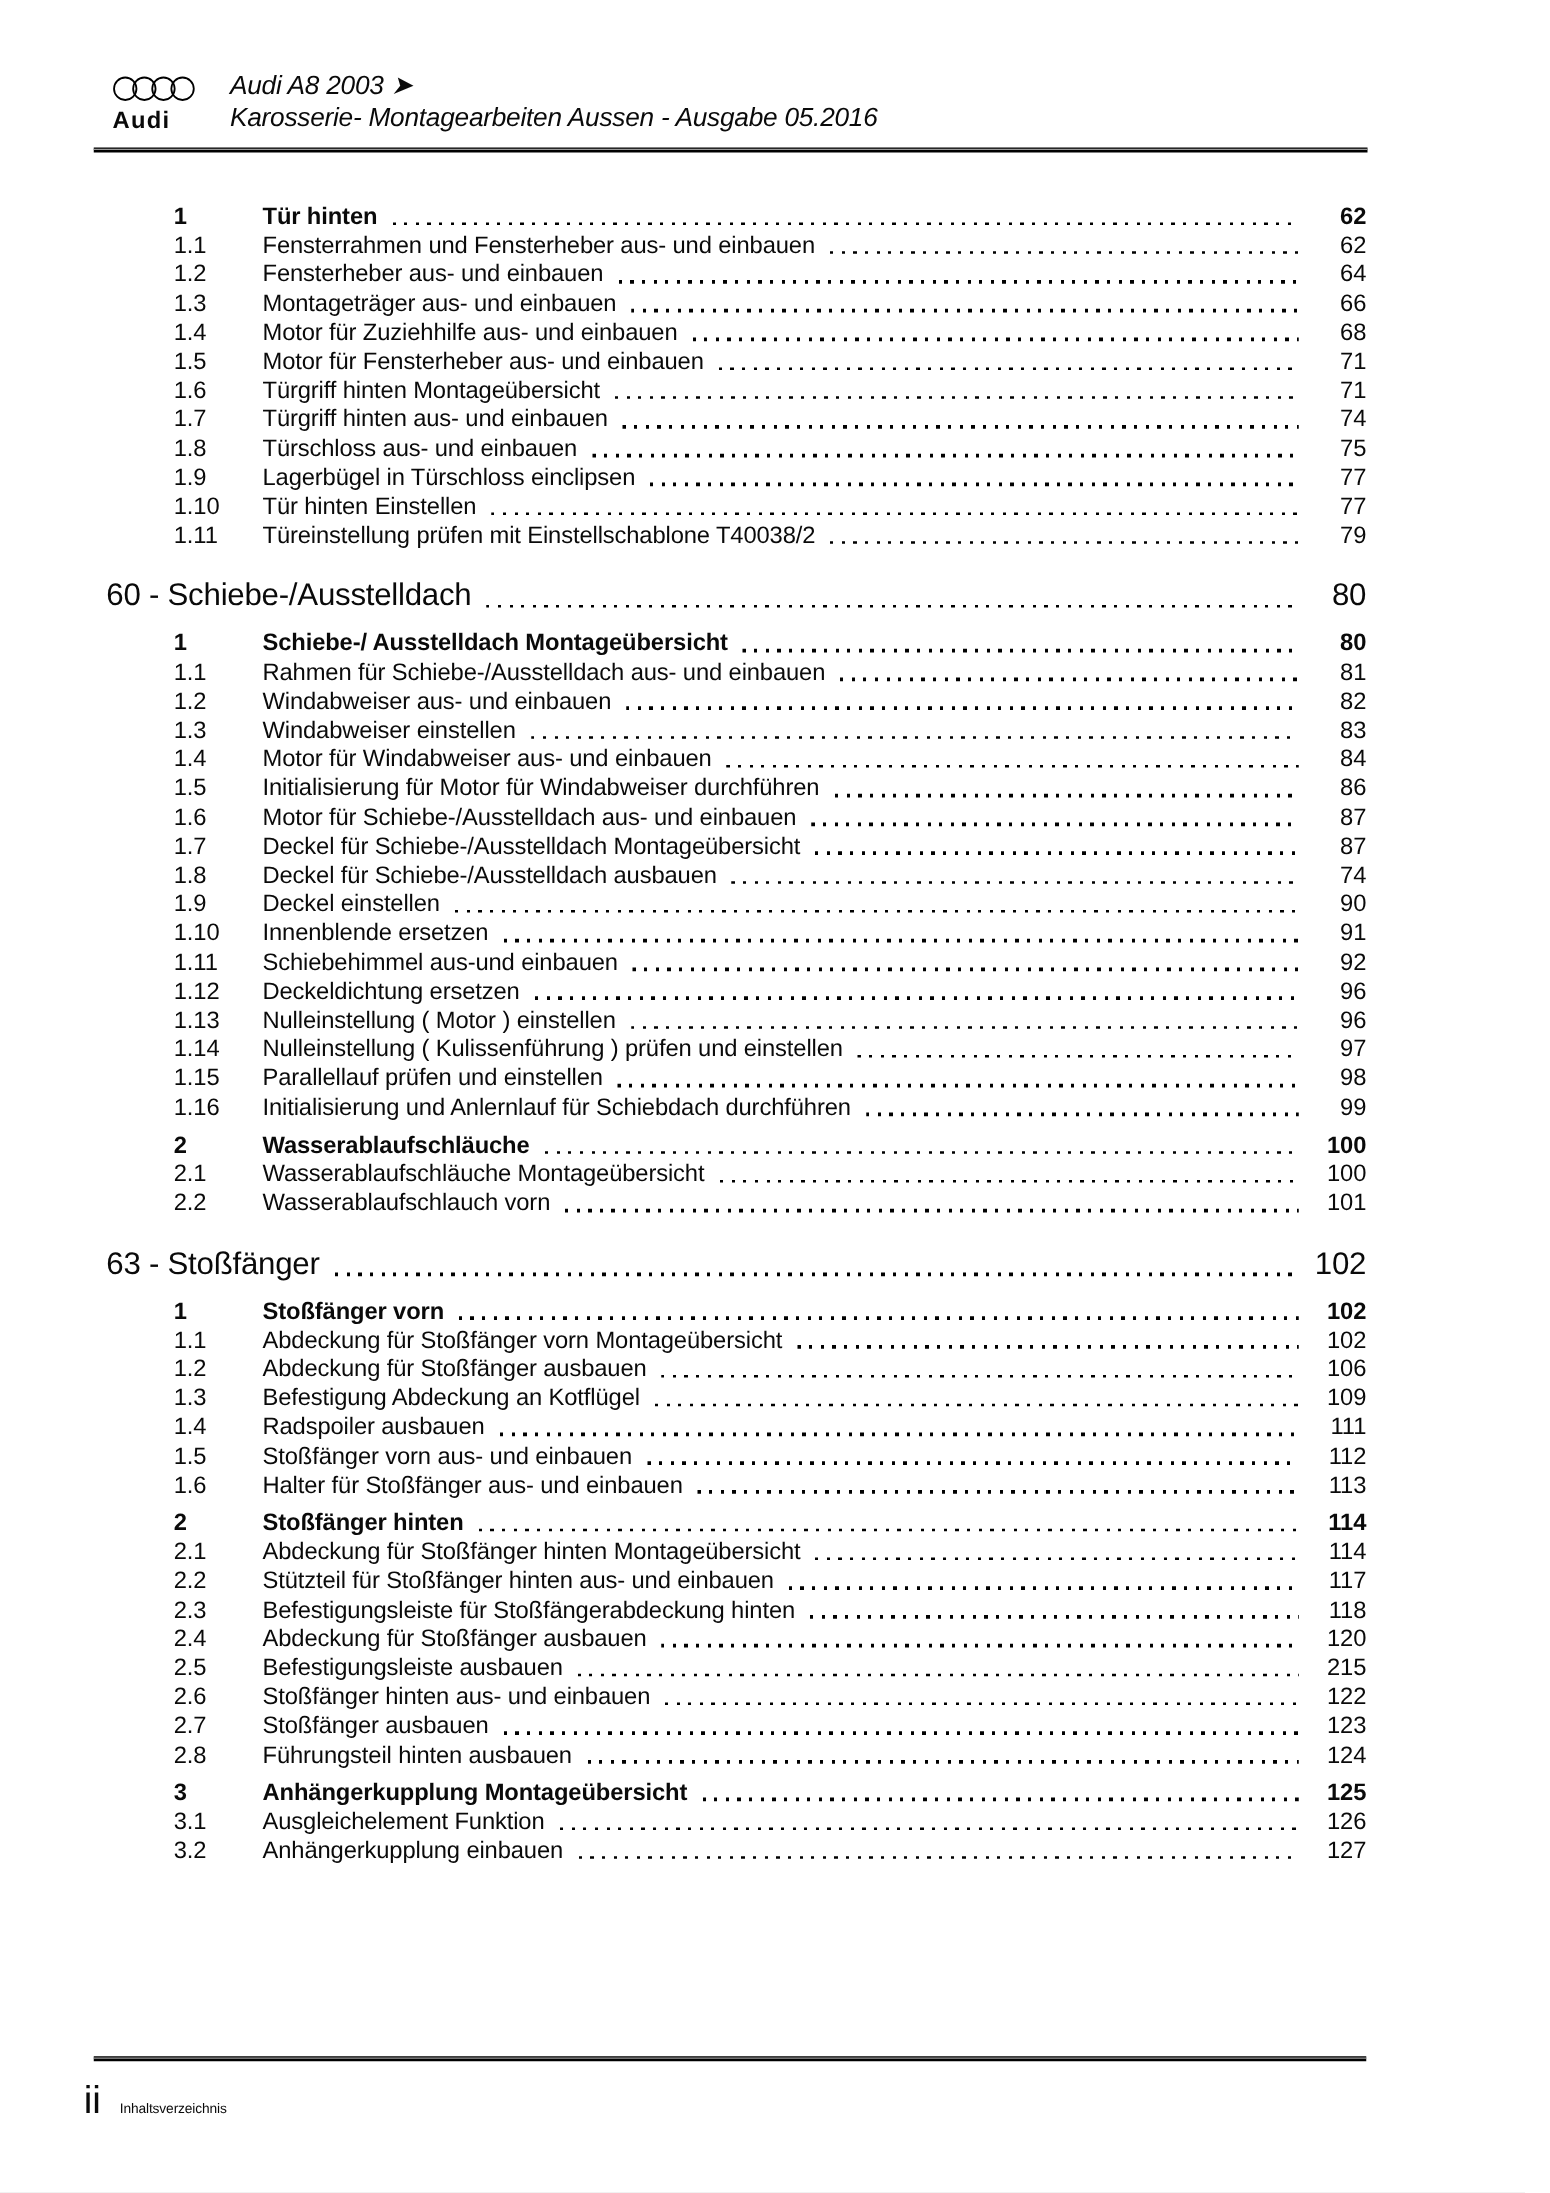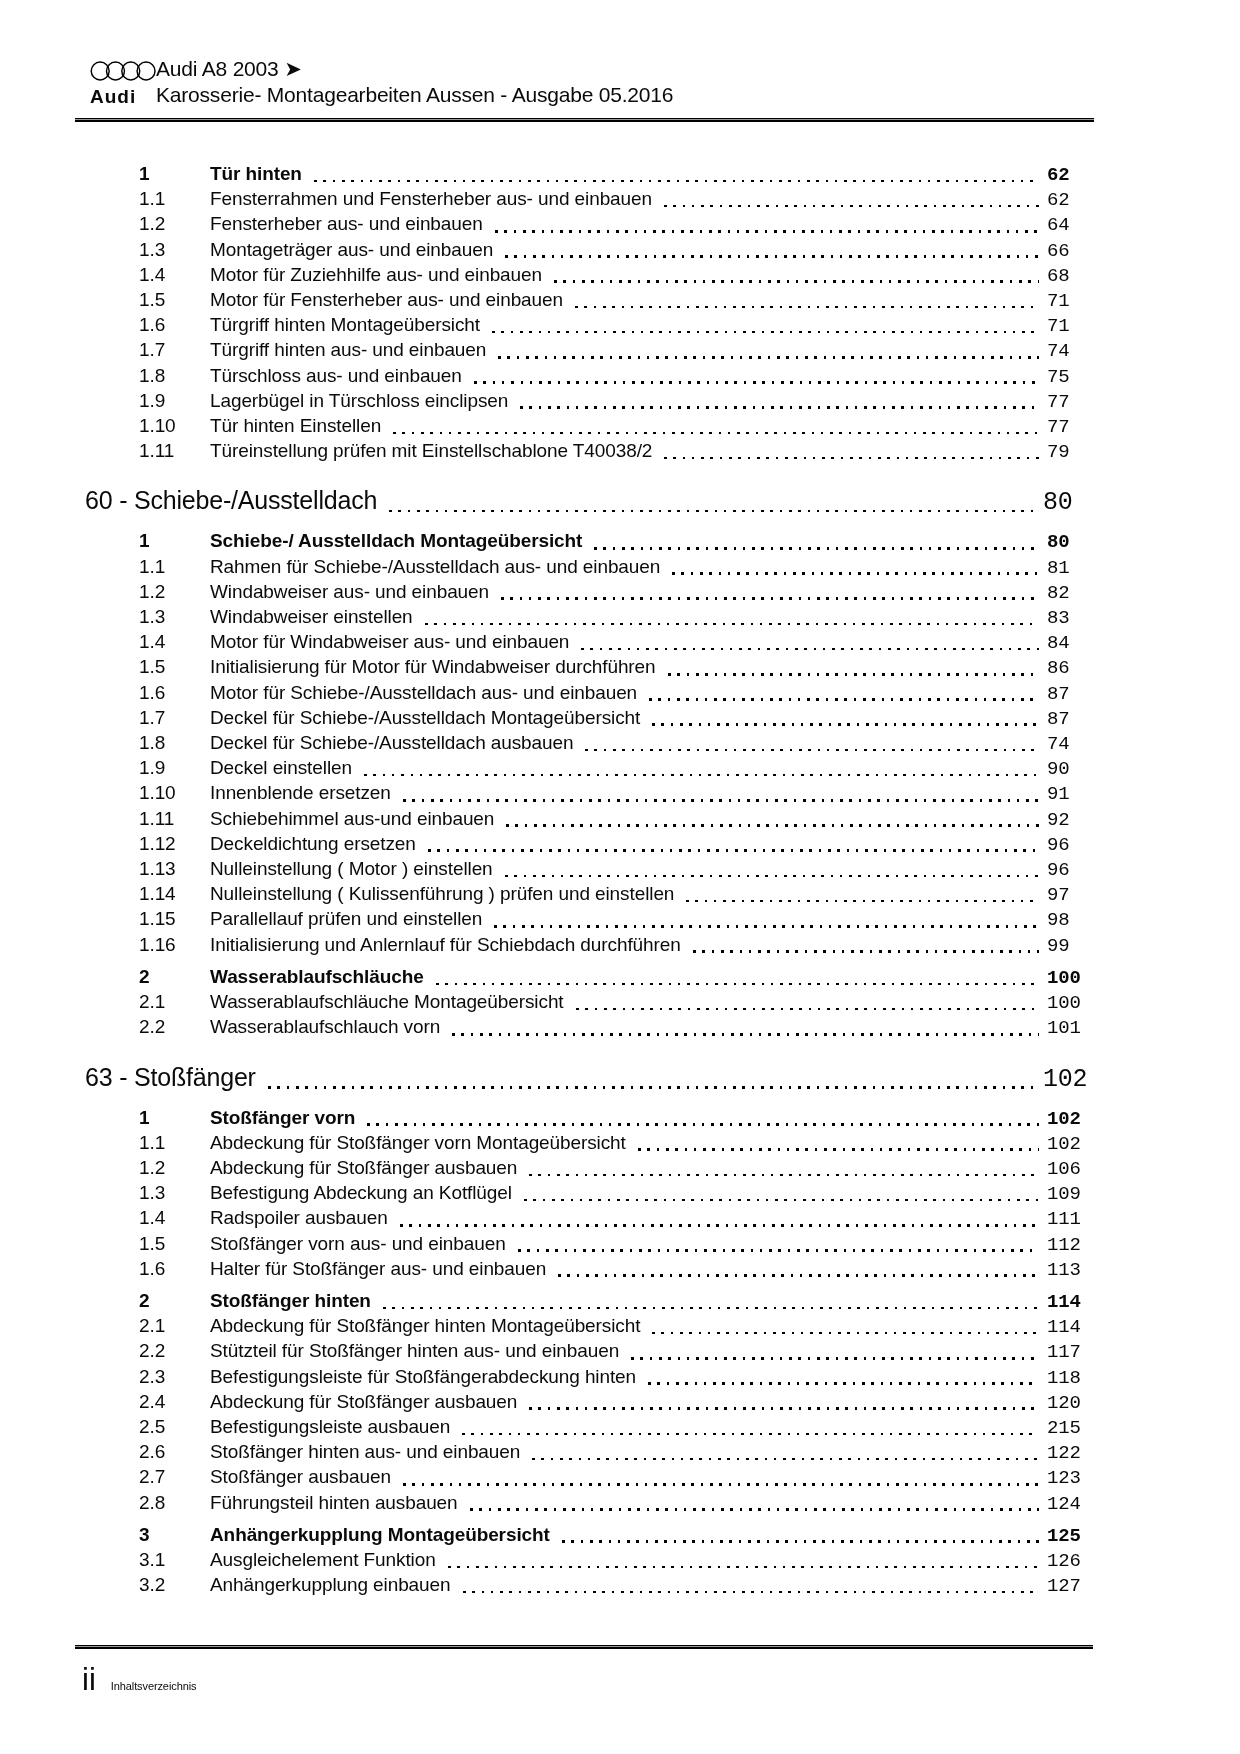--- a/index.html
+++ b/index.html
@@ -12,22 +12,22 @@
     overflow:hidden;
   }
   
   .brand{position:absolute;left:90px;top:58px;width:72px;}
   .rings{display:block;width:66px;height:26px;}
   .brand-word{
     display:block;margin-top:2px;
     font-size:19px;font-weight:700;letter-spacing:1px;
   }
   .titles{
-    position:absolute;left:156px;top:56px;
-    font-size:21px;line-height:26px;letter-spacing:-0.2px;
+    position:absolute;left:184px;top:56px;
+    font-size:21px;line-height:26px;letter-spacing:-0.2px;font-style:italic;
   }
   .header-rule{
     position:absolute;left:75px;top:118px;width:1019px;
     height:4px;background:#000;
   }
   .header-rule::after{
     content:"";display:block;height:1px;background:#9a9a9a;margin-top:1px;
   }
   
   .toc{
@@ -36,37 +36,37 @@
   .row{display:flex;align-items:baseline;}
   .entry{font-size:19px;line-height:23.2px;letter-spacing:-0.1px;}
   .entry .num{flex:none;margin-left:54px;width:71px;}
   .entry .title{flex:none;white-space:nowrap;}
   .entry.lvl1{font-weight:700;margin-top:7px;}
   .leader{
     flex:1;min-width:18px;height:2.6px;align-self:flex-end;
     margin:0 8px 5px 12px;
     background-image:repeating-linear-gradient(to right,#000 0 2.6px,transparent 2.6px 9.3px);
   }
-  .page-num{flex:none;min-width:46px;text-align:left;font-family:Liberation Mono, monospace;}
+  .page-num{flex:none;min-width:46px;text-align:right;}
   .chapter{
     font-size:25px;line-height:31px;margin:21px 0 11px 0;letter-spacing:-0.2px;
   }
   .chapter .chap-label{flex:none;white-space:nowrap;}
   .chapter .leader{margin-bottom:6px;}
   .chapter .page-num{min-width:50px;}
   
   .footer-rule{
     position:absolute;left:75px;top:1645px;width:1018px;
     height:4px;background:#000;
   }
   .footer-rule::after{
     content:"";display:block;height:1px;background:#9a9a9a;margin-top:1px;
   }
   .footer{
-    position:absolute;left:82px;top:1663px;
+    position:absolute;left:67px;top:1663px;
     display:flex;align-items:baseline;gap:15px;
   }
   .roman{font-size:31px;line-height:34px;}
   .footer-label{font-size:11px;letter-spacing:-0.1px;}
 </style>
 </head>
 <body>
 
 <div class="page">
 

